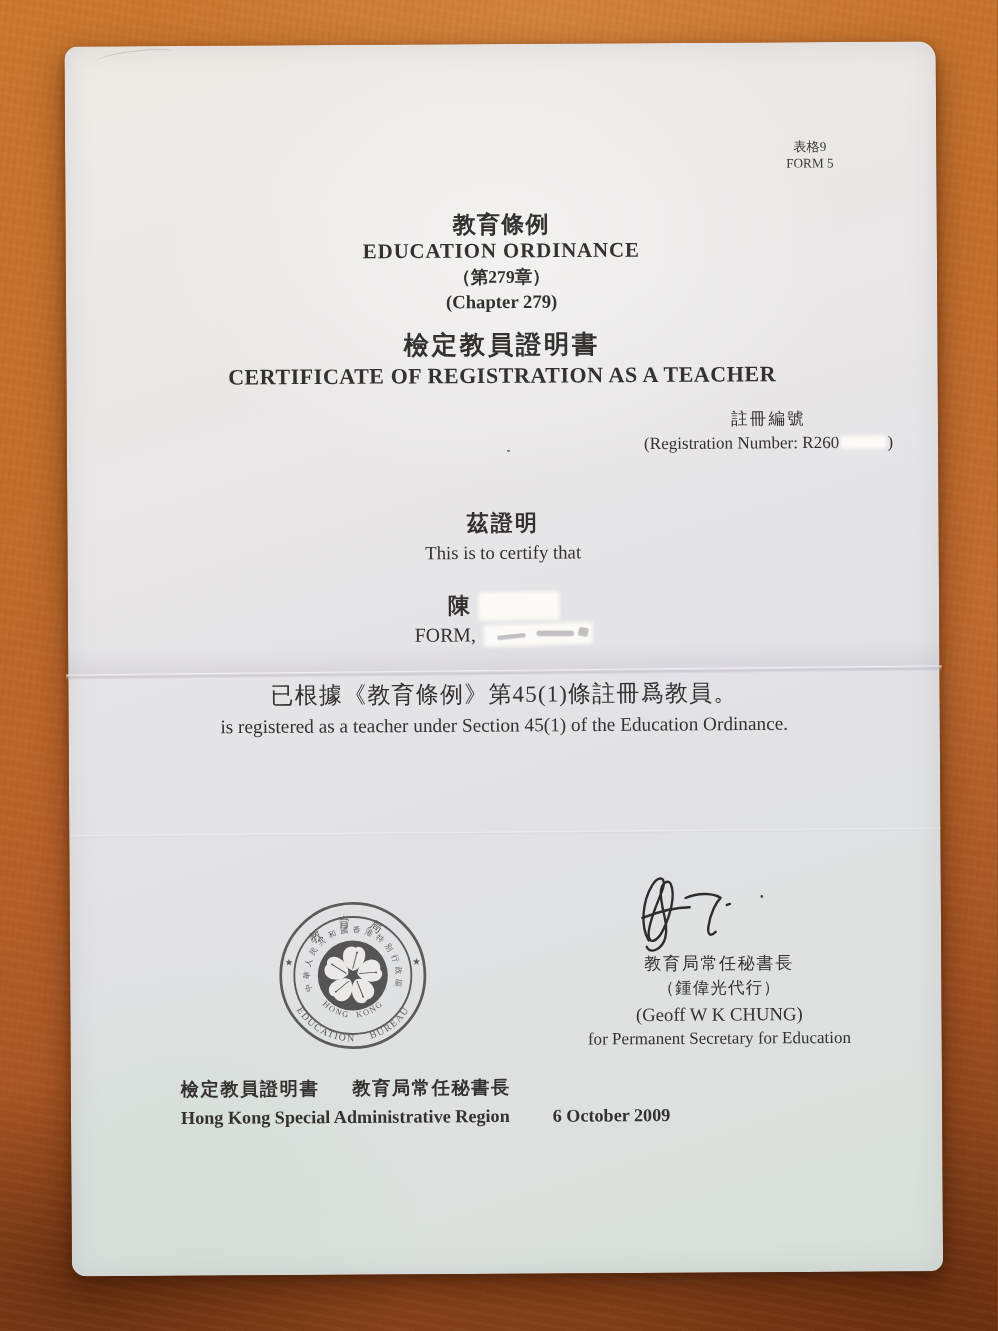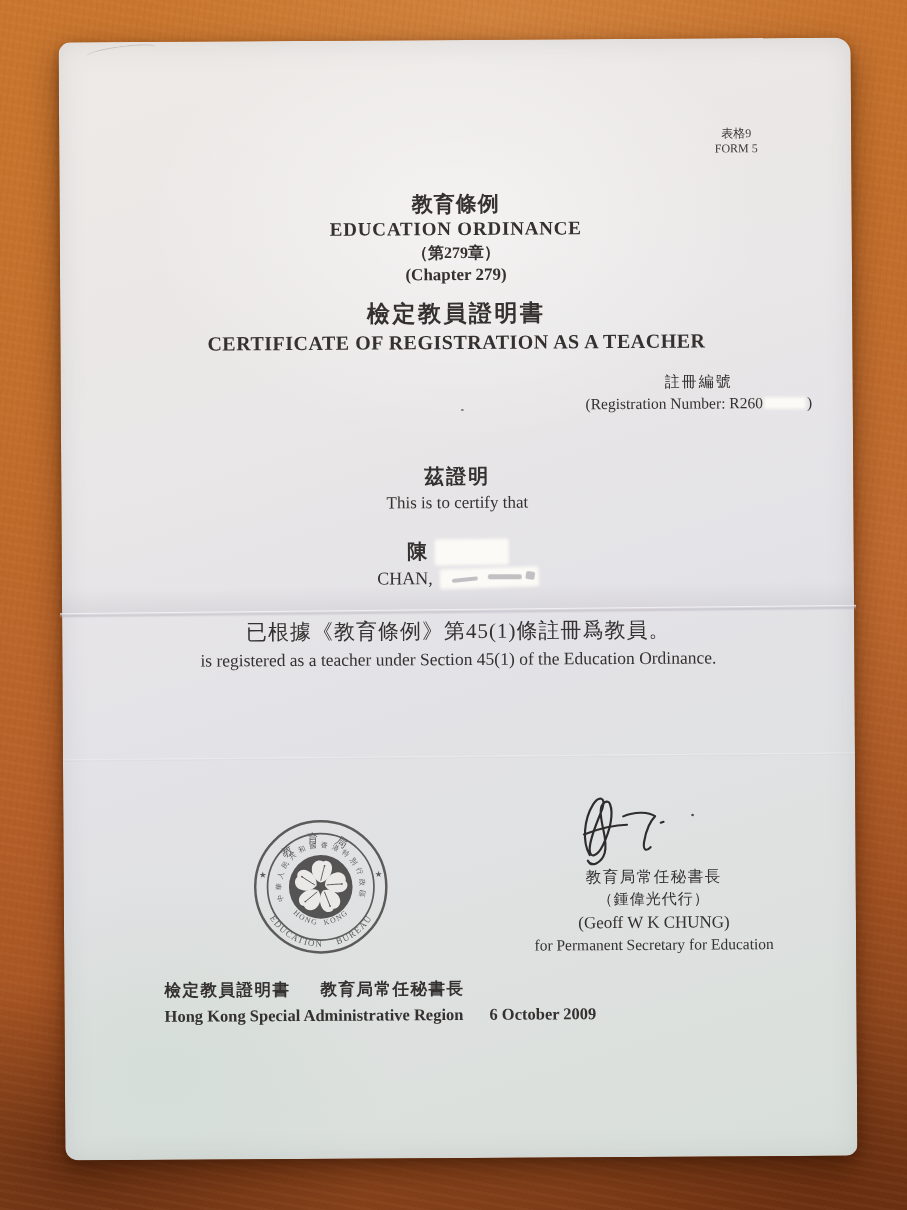--- a/index.html
+++ b/index.html
@@ -87,21 +87,21 @@
   .sig-svg{left:498px;top:748px;width:150px;height:85px;}
   .sig-block{left:440px;top:828px;width:300px;text-align:center;}
   .sig-zh1{font-size:15.5px;font-weight:500;line-height:20px;letter-spacing:1.5px;}
   .sig-zh2{font-size:15px;line-height:19px;margin-top:3px;letter-spacing:1px;}
   .sig-en1{font-size:17px;line-height:21px;margin-top:3px;}
   .sig-en2{font-size:15.5px;line-height:20px;margin-top:2px;}
   .footer{left:100px;top:938px;}
   .foot-zh{font-size:16.5px;font-weight:600;line-height:22px;letter-spacing:1.5px;}
   .foot-en{font-size:16.5px;font-weight:700;line-height:22px;margin-top:4px;}
   .foot-date-zh{margin-left:30px;}
-  .foot-date-en{margin-left:26px;font-weight:700;}
+  .foot-date-en{margin-left:39px;font-weight:700;}
   svg text{font-family:"Liberation Serif","DejaVu Serif",serif;}
 </style>
 </head>
 <body>
 
 <div class="scene">
   <div class="paper">
 
     <div class="corner-crease"></div>
 
@@ -128,21 +128,21 @@
     </div>
     <div class="speck"></div>
 
     <div class="blk ctr certify">
       <div class="certify-zh">茲證明</div>
       <div class="certify-en">This is to certify that</div>
     </div>
 
     <div class="blk ctr name">
       <div class="name-zh"><span>陳</span><span class="redact redact-name1"></span></div>
-      <div class="name-en"><span>CHAN,</span><span class="redact redact-name2"><span class="smudge s1"></span><span class="smudge s2"></span><span class="smudge s3"></span></span></div>
+      <div class="name-en"><span>FORM,</span><span class="redact redact-name2"><span class="smudge s1"></span><span class="smudge s2"></span><span class="smudge s3"></span></span></div>
     </div>
 
     <div class="crease-shade"></div>
     <div class="crease-main"></div>
     <div class="crease-faint"></div>
 
     <div class="blk ctr statement">
       <div class="stmt-zh">已根據《教育條例》第45(1)條註冊爲教員。</div>
       <div class="stmt-en">is registered as a teacher under Section 45(1) of the Education Ordinance.</div>
     </div>

